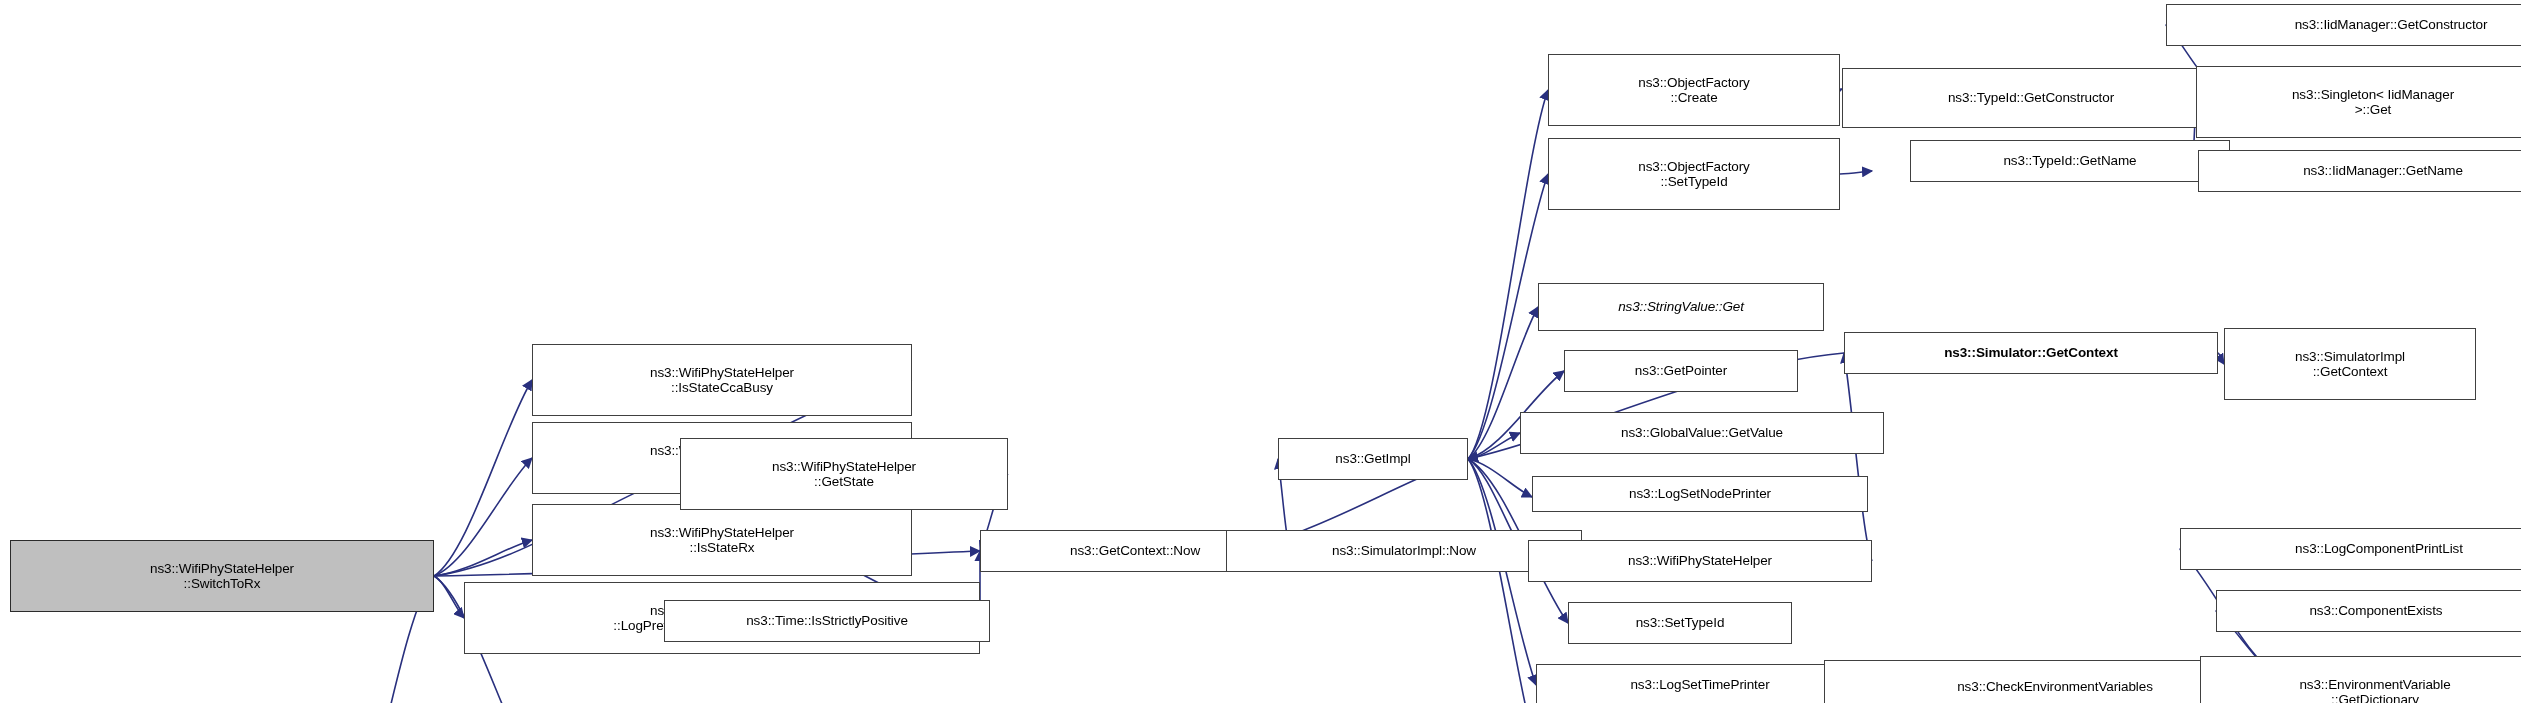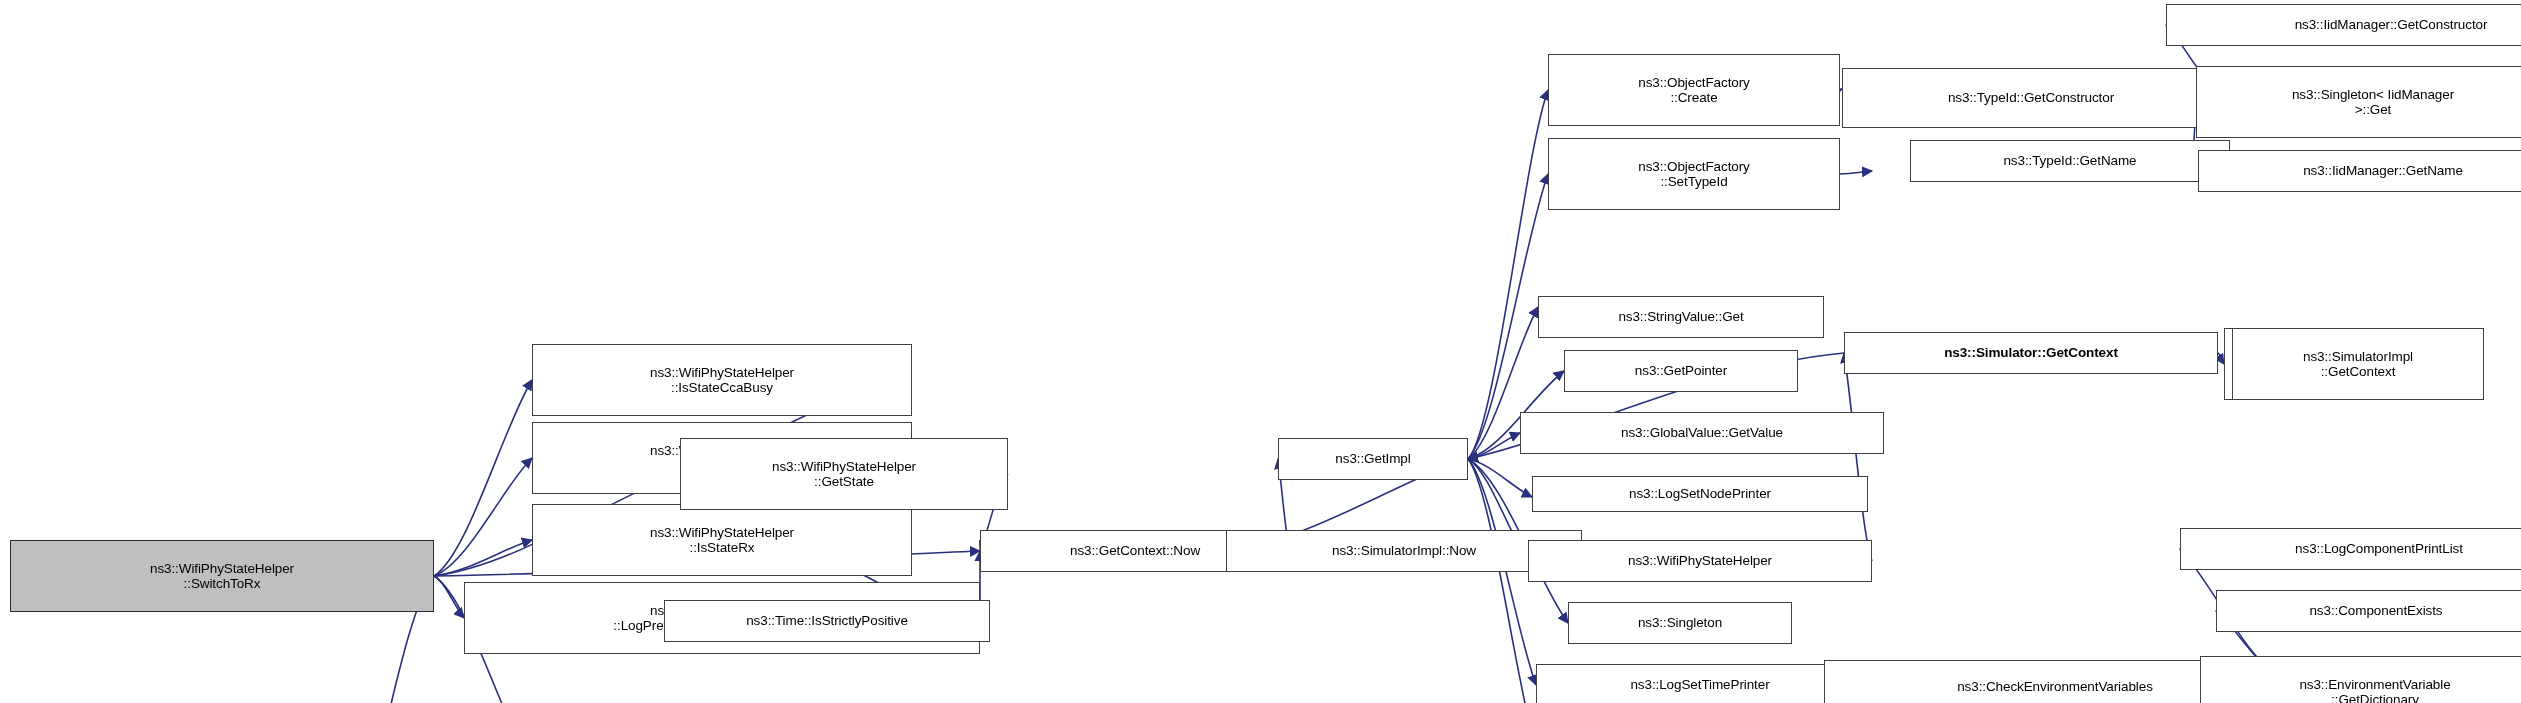--- a/index.html
+++ b/index.html
@@ -124,37 +124,37 @@
       <div class="node" style="left: 680px; top: 438px; width: 328px; height: 72px;">ns3::WifiPhyStateHelper
 ::GetState</div>
       <div class="node" style="left: 664px; top: 600px; width: 326px; height: 42px;">ns3::Time::IsStrictlyPositive</div>
       <div class="node" style="left: 980px; top: 530px; width: 310px; height: 42px;">ns3::GetContext::Now</div>
       <div class="node" style="left: 1226px; top: 530px; width: 356px; height: 42px;">ns3::SimulatorImpl::Now</div>
       <div class="node" style="left: 1278px; top: 438px; width: 190px; height: 42px;">ns3::GetImpl</div>
       <div class="node" style="left: 1548px; top: 54px; width: 292px; height: 72px;">ns3::ObjectFactory
 ::Create</div>
       <div class="node" style="left: 1548px; top: 138px; width: 292px; height: 72px;">ns3::ObjectFactory
 ::SetTypeId</div>
-      <div class="node" style="left: 1538px; top: 296px; width: 286px; height: 42px;">ns3::StringValue::Get</div>
+      <div class="node" style="left: 1538px; top: 283px; width: 286px; height: 48px; font-style: italic;">ns3::StringValue::Get</div>
       <div class="node" style="left: 1564px; top: 350px; width: 234px; height: 42px;">ns3::GetPointer</div>
       <div class="node" style="left: 1520px; top: 412px; width: 364px; height: 42px;">ns3::GlobalValue::GetValue</div>
       <div class="node" style="left: 1532px; top: 476px; width: 336px; height: 36px;">ns3::LogSetNodePrinter</div>
       <div class="node" style="left: 1528px; top: 540px; width: 344px; height: 42px;">ns3::WifiPhyStateHelper</div>
-      <div class="node" style="left: 1568px; top: 602px; width: 224px; height: 42px;">ns3::Singleton</div>
+      <div class="node" style="left: 1568px; top: 602px; width: 224px; height: 42px;">ns3::SetTypeId</div>
       <div class="node" style="left: 1536px; top: 664px; width: 328px; height: 42px;">ns3::LogSetTimePrinter</div>
       <div class="node" style="left: 1842px; top: 68px; width: 378px; height: 60px;">ns3::TypeId::GetConstructor</div>
       <div class="node" style="left: 1872px; top: 140px; width: 320px; height: 42px; margin-left: 38px;">ns3::TypeId::GetName</div>
       <div class="node" style="left: 1844px; top: 332px; width: 374px; height: 42px; font-weight: bold;">ns3::Simulator::GetContext</div>
       <div class="node" style="left: 1824px; top: 660px; width: 462px; height: 54px;">ns3::CheckEnvironmentVariables</div>
       <div class="node" style="left: 2166px; top: 4px; width: 450px; height: 42px;">ns3::IidManager::GetConstructor</div>
       <div class="node" style="left: 2196px; top: 66px; width: 354px; height: 72px;">ns3::Singleton&lt; IidManager
 &gt;::Get</div>
       <div class="node" style="left: 2198px; top: 150px; width: 370px; height: 42px;">ns3::IidManager::GetName</div>
       <div class="node" style="left: 2224px; top: 328px; width: 252px; height: 72px;">ns3::SimulatorImpl
 ::GetContext</div>
       <div class="node" style="left: 2180px; top: 528px; width: 398px; height: 42px;">ns3::LogComponentPrintList</div>
       <div class="node" style="left: 2216px; top: 590px; width: 320px; height: 42px;">ns3::ComponentExists</div>
       <div class="node" style="left: 2200px; top: 656px; width: 350px; height: 72px;">ns3::EnvironmentVariable
 ::GetDictionary</div>
-      <div class="node" style="left: 2224px; top: 328px; width: 252px; height: 72px; margin-left: 8px;">ns3::SimulatorImpl
+      <div class="node" style="left: 2224px; top: 328px; width: 252px; height: 72px;">ns3::SimulatorImpl
 ::GetContext</div>
     </div>
 </div>
 
 </body></html>

